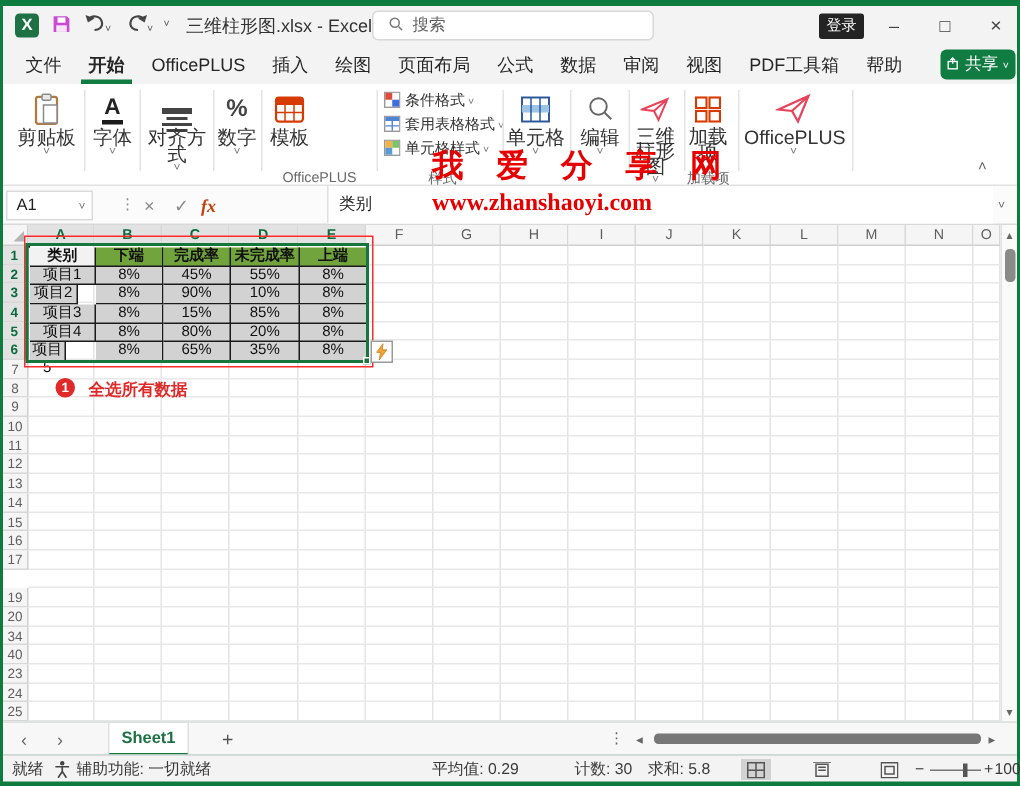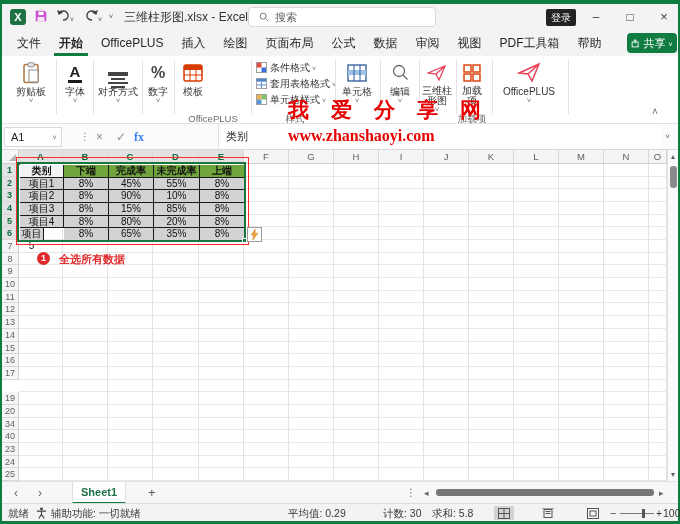--- a/index.html
+++ b/index.html
@@ -18,38 +18,38 @@
   
   #tabsrow{left:2px;top:30px;width:676px;height:26px;background:#F3F3F3;}
   .tab{position:relative;display:inline-block;margin:0 4px;padding:0 5px;height:26px;line-height:26px;font-size:12px;color:#262626;}
   .tab.active{font-weight:bold;border-bottom:3px solid #107C41;}
   #sharebtn{left:625px;top:3px;width:50px;height:20px;background:#107C41;border-radius:4px;color:#fff;font-size:11px;text-align:center;line-height:20px;}
   
   #ribbon{left:2px;top:56px;width:676px;height:68px;background:#fff;border-bottom:1px solid #E1E1E1;}
   .sep{top:4px;height:54px;width:1px;background:#E3E3E3;}
   .bigbtn{top:4px;height:60px;text-align:center;}
   .bigbtn .ic{height:26px;display:flex;align-items:center;justify-content:center;}
-  .bigbtn .bl{font-size:10px;color:#333;line-height:11px;}
+  .bigbtn .bl{font-size:13px;color:#333;line-height:11px;}
   .chv{font-size:8px;color:#777;line-height:8px;}
   .grouplabel{top:57px;font-size:9.5px;color:#6a6a6a;text-align:center;}
   .stylerow{left:254px;width:78px;height:15px;font-size:10px;color:#333;line-height:15px;white-space:nowrap;}
   .stylerow svg{vertical-align:-2px;margin-right:3px;}
   .stylerow .chv{font-size:7px;margin-left:2px;}
   #collapse{left:650px;top:50px;font-size:10px;color:#666;}
   .fontA{font-size:15px;font-weight:bold;color:#222;line-height:15px;}
   .fontA .bar{width:14px;height:3px;background:#1a1a1a;margin:1px auto 0;}
   .alignic div{width:20px;height:2px;background:#444;margin:2px auto;}
   .alignic div.s{width:14px;}
   .pct{font-size:16px;color:#444;font-weight:bold;}
   
   #formulabar{left:2px;top:124px;width:676px;height:26px;background:#FBFBFB;border-bottom:1px solid #D9D9D9;}
   #namebox{left:2px;top:3px;width:58px;height:20px;background:#fff;border:1px solid #D9D9D9;font-size:11px;color:#222;line-height:18px;padding-left:6px;}
   #namebox .chv{position:absolute;right:4px;top:6px;}
   .fbtn{top:3px;height:20px;line-height:20px;color:#8a8a8a;font-size:12px;}
-  #fx{font-family:"Liberation Serif","DejaVu Serif",serif;color:#3b82f6;font-weight:bold;}
+  #fx{font-family:"Liberation Serif","DejaVu Serif",serif;font-style:italic;color:#c2410c;font-weight:bold;}
   #ffield{left:216px;top:0;width:444px;height:25px;background:#fff;border-left:1px solid #E0E0E0;font-size:11px;color:#222;line-height:25px;padding-left:7px;}
   #fexpand{right:8px;top:8px;font-size:8px;color:#666;}
   
   #grid{left:2px;top:150px;width:676px;height:331px;background:#fff;}
   #corner{left:0;top:0;width:17px;height:14px;background:#F5F5F5;border-right:1px solid #CFCFCF;border-bottom:1px solid #CFCFCF;}
   #corner:after{content:"";position:absolute;right:2px;bottom:2px;border-left:7px solid transparent;border-bottom:7px solid #B5B5B5;}
   .chd{position:absolute;top:0;height:14px;background:#F5F5F5;border-right:1px solid #D8D8D8;border-bottom:1px solid #CFCFCF;font-size:9.5px;color:#5f5f5f;text-align:center;line-height:13px;}
   .chd.sel{background:#E2E2E2;color:#0B6B3C;font-weight:bold;border-bottom:2px solid #107C41;}
   .rhd{position:absolute;left:0;width:17px;background:#F5F5F5;border-right:1px solid #CFCFCF;border-bottom:1px solid #D8D8D8;font-size:9px;color:#5f5f5f;text-align:center;}
   .rhd.sel{background:#E2E2E2;color:#0B6B3C;font-weight:bold;border-right:2px solid #107C41;}
@@ -388,21 +388,21 @@
         <div class="cell a1" style="left: 0px; top: 0px; width: 44px; height: 12.68px; line-height: 11.68px;">类别</div>
         <div class="cell th" style="left: 44px; top: 0px; width: 45px; height: 12.68px; line-height: 11.68px;">下端</div>
         <div class="cell th" style="left: 89px; top: 0px; width: 45px; height: 12.68px; line-height: 11.68px;">完成率</div>
         <div class="cell th" style="left: 134px; top: 0px; width: 46px; height: 12.68px; line-height: 11.68px;">未完成率</div>
         <div class="cell th" style="left: 180px; top: 0px; width: 45px; height: 12.68px; line-height: 11.68px;">上端</div>
         <div class="cell td" style="left: 0px; top: 12.68px; width: 44px; height: 12.68px; line-height: 11.68px;">项目1</div>
         <div class="cell td" style="left: 44px; top: 12.68px; width: 45px; height: 12.68px; line-height: 11.68px;">8%</div>
         <div class="cell td" style="left: 89px; top: 12.68px; width: 45px; height: 12.68px; line-height: 11.68px;">45%</div>
         <div class="cell td" style="left: 134px; top: 12.68px; width: 46px; height: 12.68px; line-height: 11.68px;">55%</div>
         <div class="cell td" style="left: 180px; top: 12.68px; width: 45px; height: 12.68px; line-height: 11.68px;">8%</div>
-        <div class="cell td" style="left: 0px; top: 25.36px; width: 44px; height: 12.68px; line-height: 11.68px;">项目2</div>
+        <div class="cell td" style="left: 0px; top: 25.36px; width: 32px; height: 12.68px; line-height: 11.68px;">项目2</div>
         <div class="cell td" style="left: 44px; top: 25.36px; width: 45px; height: 12.68px; line-height: 11.68px;">8%</div>
         <div class="cell td" style="left: 89px; top: 25.36px; width: 45px; height: 12.68px; line-height: 11.68px;">90%</div>
         <div class="cell td" style="left: 134px; top: 25.36px; width: 46px; height: 12.68px; line-height: 11.68px;">10%</div>
         <div class="cell td" style="left: 180px; top: 25.36px; width: 45px; height: 12.68px; line-height: 11.68px;">8%</div>
         <div class="cell td" style="left: 0px; top: 38.04px; width: 44px; height: 12.68px; line-height: 11.68px;">项目3</div>
         <div class="cell td" style="left: 44px; top: 38.04px; width: 45px; height: 12.68px; line-height: 11.68px;">8%</div>
         <div class="cell td" style="left: 89px; top: 38.04px; width: 45px; height: 12.68px; line-height: 11.68px;">15%</div>
         <div class="cell td" style="left: 134px; top: 38.04px; width: 46px; height: 12.68px; line-height: 11.68px;">85%</div>
         <div class="cell td" style="left: 180px; top: 38.04px; width: 45px; height: 12.68px; line-height: 11.68px;">8%</div>
         <div class="cell td" style="left: 0px; top: 50.72px; width: 44px; height: 12.68px; line-height: 11.68px;">项目4</div>

